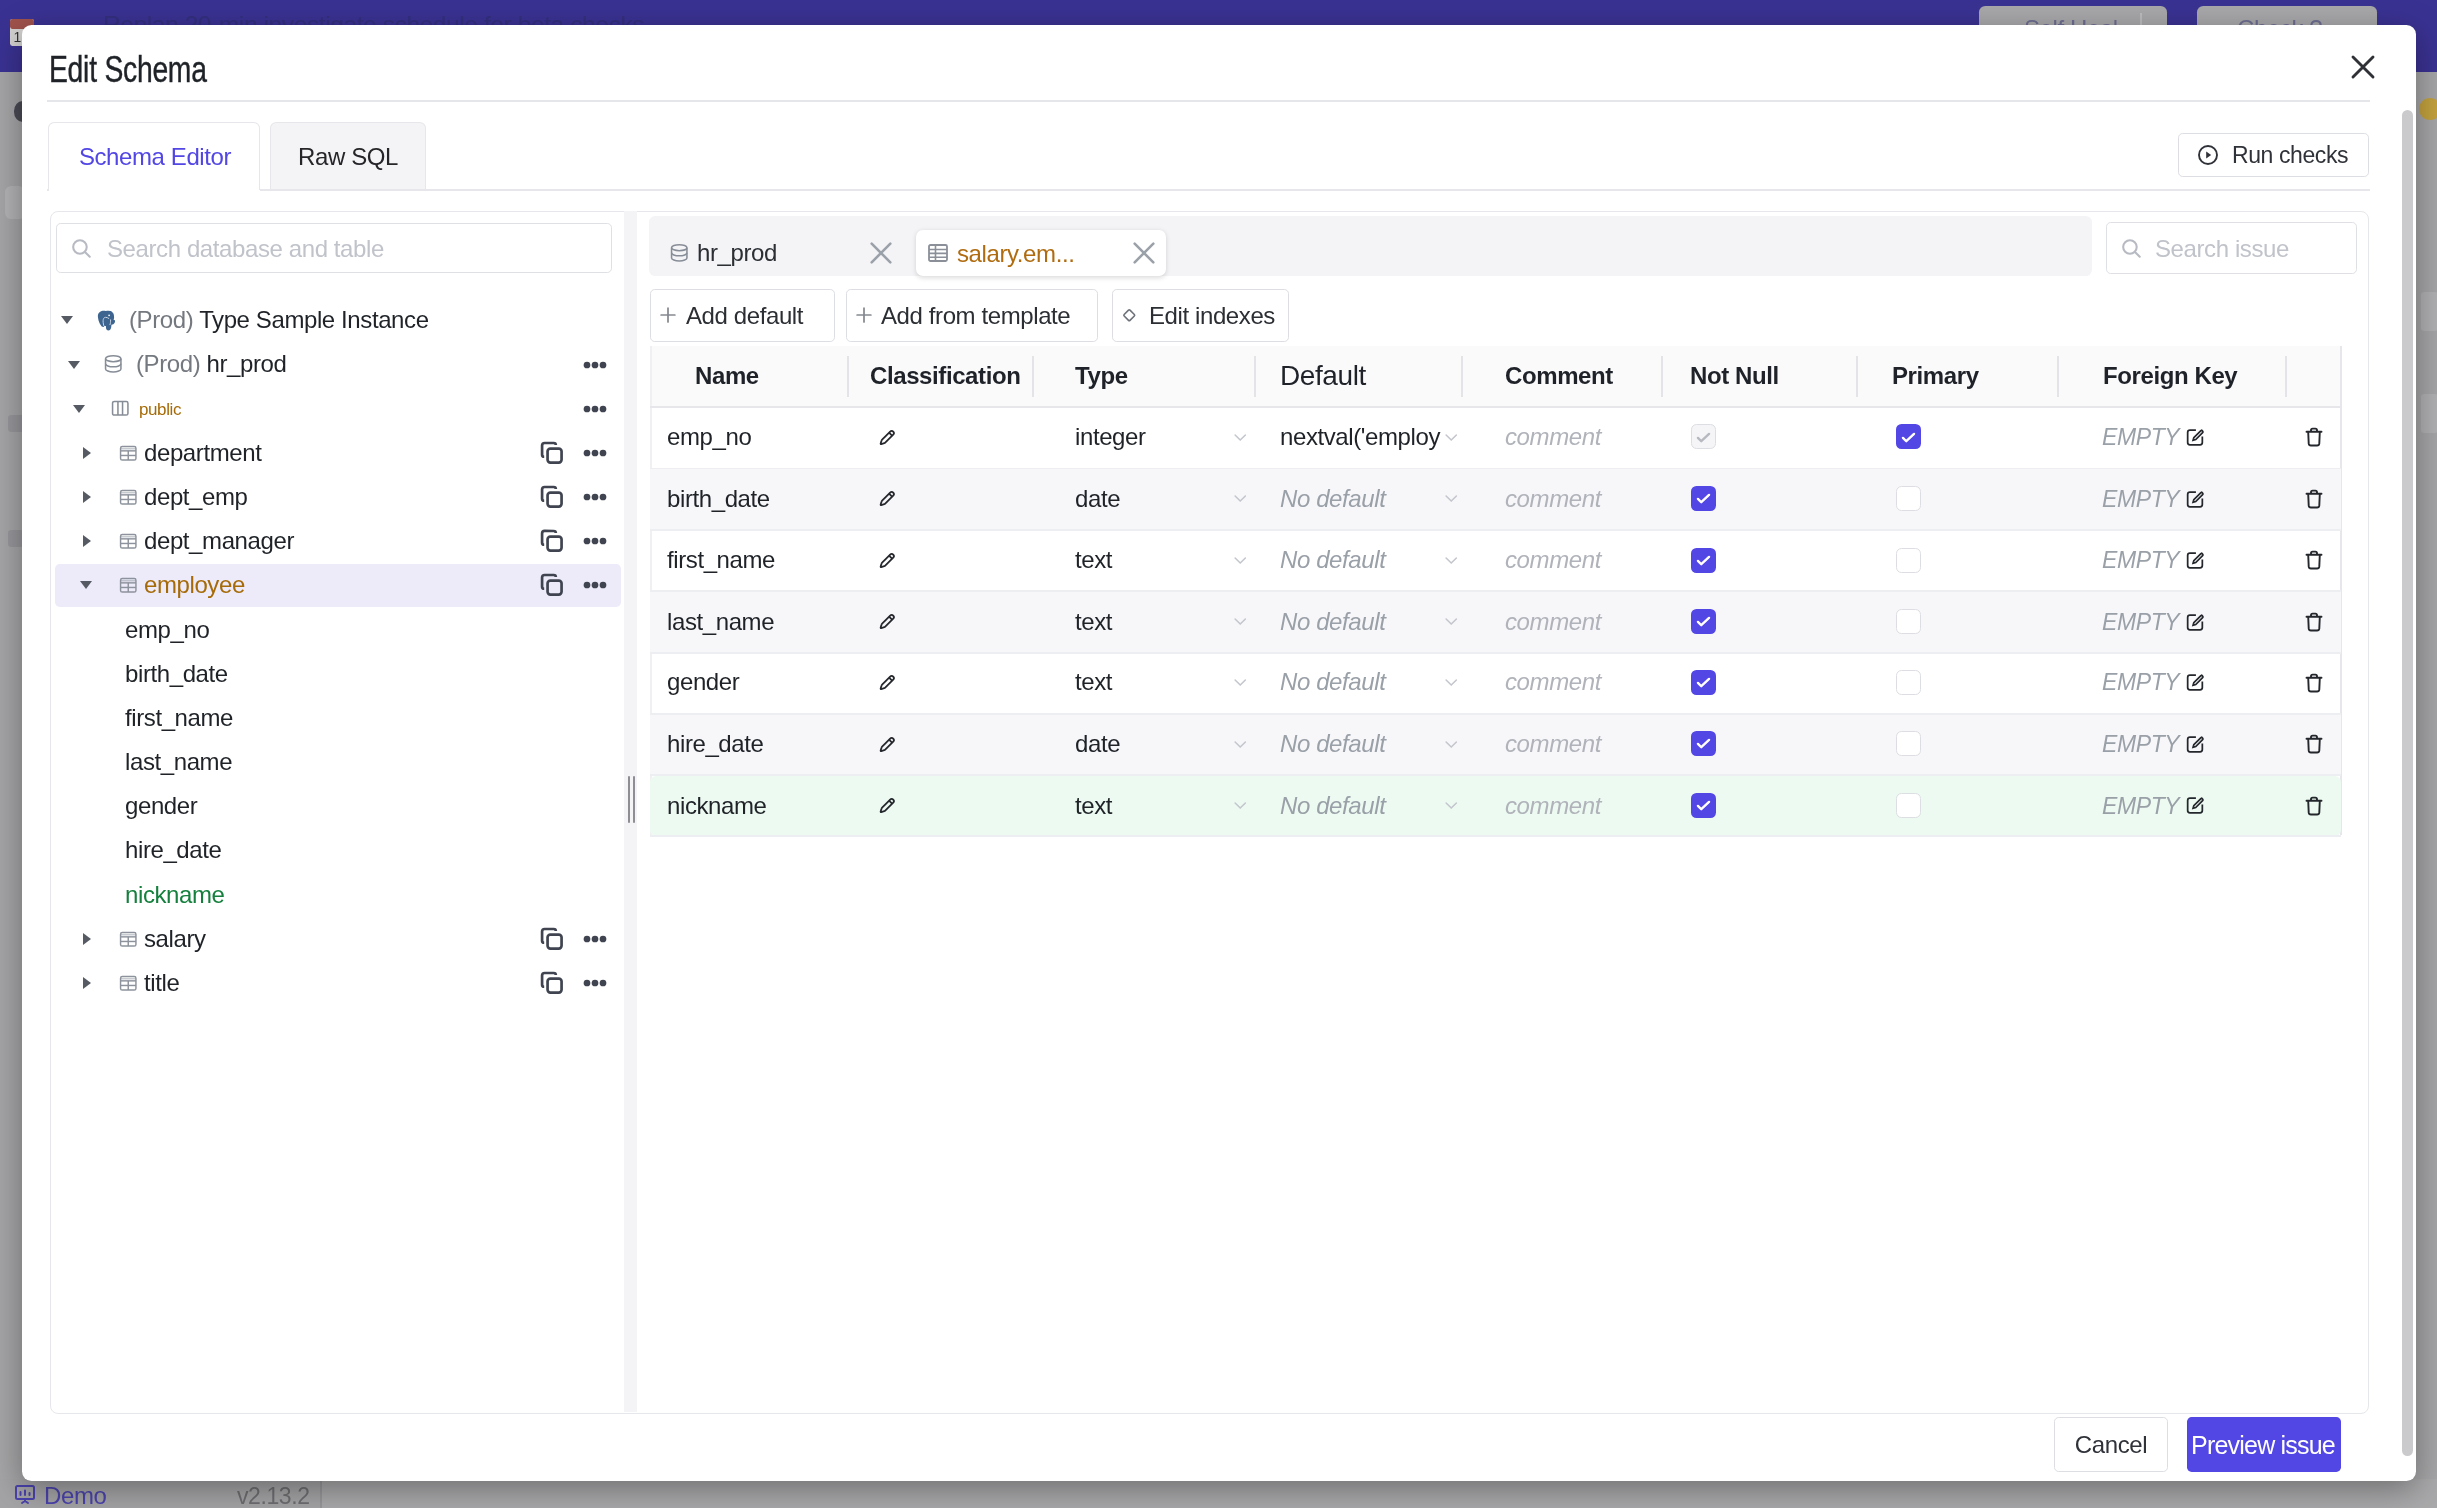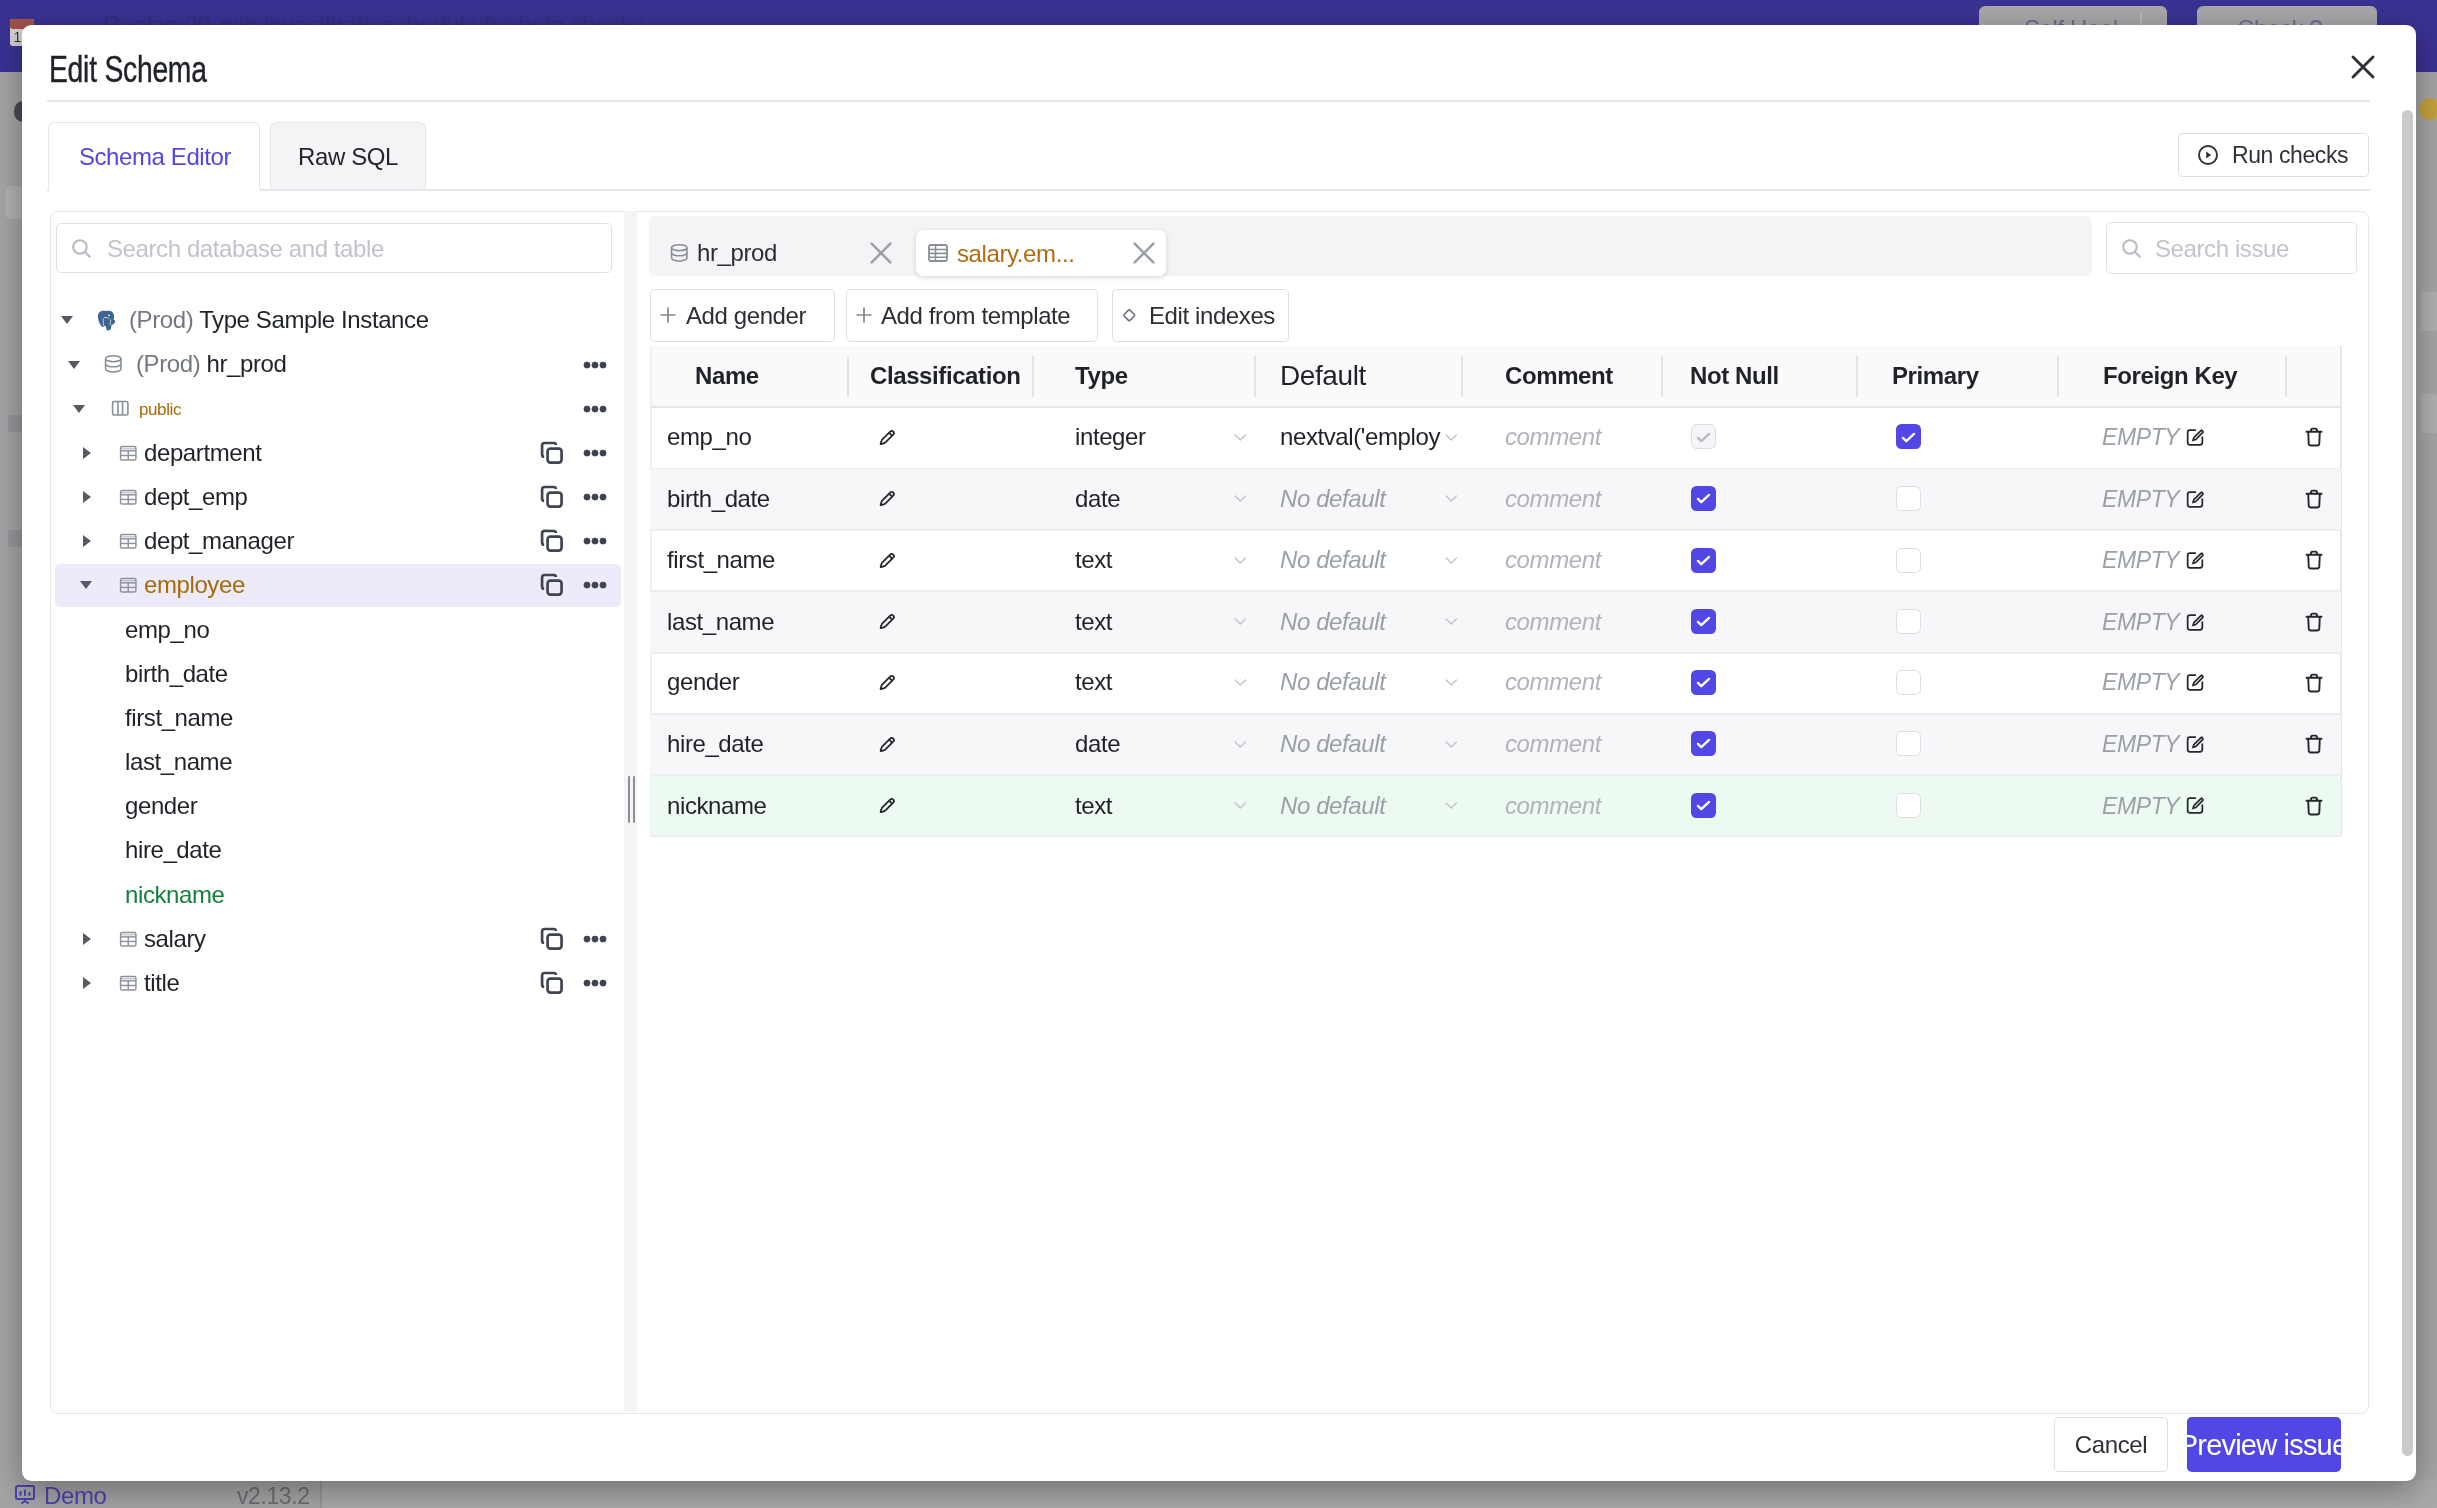--- a/index.html
+++ b/index.html
@@ -238,21 +238,21 @@
 <div style="position:absolute;left:2106px;top:222px;width:251px;height:52px;box-sizing:border-box;background:#fff;border:1.6px solid #dfe0e4;border-radius:4.7px;"></div>
 <svg style="position:absolute;left:2119px;top:236px" width="25" height="25" viewBox="0 0 24 24" fill="none">
       <circle cx="10.5" cy="10.5" r="6.5" stroke="#b7bac2" stroke-width="2"></circle>
       <path d="M15.3 15.3l4.6 4.6" stroke="#b7bac2" stroke-width="2" stroke-linecap="round"></path>
     </svg>
 <div style="position:absolute;left:2155px;top:249px;font-size:24px;color:#c0c3ca;font-weight:400;white-space:nowrap;line-height:1;transform:translateY(-50%);">Search issue</div>
 <div style="position:absolute;left:650px;top:289px;width:185px;height:53px;box-sizing:border-box;background:#fff;border:1.6px solid #dcdee3;border-radius:4.7px;"></div>
     <svg style="position:absolute;left:657px;top:304px" width="22" height="22" viewBox="0 0 24 24" fill="none">
       <path d="M12 4.5v15M4.5 12h15" stroke="#85898f" stroke-width="1.9" stroke-linecap="round"></path>
     </svg>
-    <div style="position:absolute;left:686px;top:316px;font-size:24px;color:#2b2e33;font-weight:400;white-space:nowrap;line-height:1;transform:translateY(-50%);">Add gender</div>
+    <div style="position:absolute;left:686px;top:316px;font-size:24px;color:#2b2e33;font-weight:400;white-space:nowrap;line-height:1;transform:translateY(-50%);">Add default</div>
 <div style="position:absolute;left:846px;top:289px;width:252px;height:53px;box-sizing:border-box;background:#fff;border:1.6px solid #dcdee3;border-radius:4.7px;"></div>
     <svg style="position:absolute;left:853px;top:304px" width="22" height="22" viewBox="0 0 24 24" fill="none">
       <path d="M12 4.5v15M4.5 12h15" stroke="#85898f" stroke-width="1.9" stroke-linecap="round"></path>
     </svg>
     <div style="position:absolute;left:881px;top:316px;font-size:24px;color:#2b2e33;font-weight:400;white-space:nowrap;line-height:1;transform:translateY(-50%);">Add from template</div>
 <div style="position:absolute;left:1112px;top:289px;width:177px;height:53px;box-sizing:border-box;background:#fff;border:1.6px solid #dcdee3;border-radius:4.7px;"></div>
     <svg style="position:absolute;left:1119px;top:305px" width="20.5" height="20.5" viewBox="0 0 24 24" fill="none">
       <rect x="7.2" y="7.2" width="9.6" height="9.6" rx="1.2" stroke="#6e737b" stroke-width="1.9" transform="rotate(45 12 12)"></rect>
     </svg>
     <div style="position:absolute;left:1149px;top:316px;font-size:24px;color:#2b2e33;font-weight:400;white-space:nowrap;line-height:1;transform:translateY(-50%);">Edit indexes</div>
@@ -489,16 +489,16 @@
       <path d="M18.9 4.2l1.4 1.4c.5.5.5 1.2 0 1.7l-7.5 7.5-2.9.8.8-2.9 7.5-7.5c.5-.5 1.2-.5 1.7 0z" stroke="#24272c" stroke-width="1.9"></path>
     </svg>
 <svg style="position:absolute;left:2302px;top:794px" width="24" height="24" viewBox="0 0 24 24" fill="none">
       <path d="M4.5 6.8h15" stroke="#24272c" stroke-width="1.9" stroke-linecap="round"></path>
       <path d="M9 6.5V5.2c0-.9.7-1.6 1.6-1.6h2.8c.9 0 1.6.7 1.6 1.6v1.3" stroke="#24272c" stroke-width="1.9"></path>
       <path d="M6.2 6.8l.5 11.6c.1 1.2 1 2.1 2.2 2.1h6.2c1.2 0 2.1-.9 2.2-2.1l.5-11.6" stroke="#24272c" stroke-width="1.9"></path>
     </svg>
 <div style="position:absolute;left:2054px;top:1417px;width:114px;height:55px;box-sizing:border-box;background:#fff;border:1.6px solid #dcdee3;border-radius:4.7px;"></div>
 <div style="position:absolute;left:2111px;top:1445px;font-size:24px;color:#2f3238;font-weight:400;white-space:nowrap;line-height:1;transform:translate(-50%,-50%);">Cancel</div>
 <div style="position:absolute;left:2187px;top:1417px;width:154px;height:55px;box-sizing:border-box;background:#5246e4;border-radius:4.7px;"></div>
-<div style="position:absolute;left:2263px;top:1445px;font-size:29px;color:#fff;font-weight:400;white-space:nowrap;line-height:1;transform:translate(-50%,-50%);letter-spacing:-0.8px">Preview issue</div>
+<div style="position:absolute;left:2263px;top:1445px;font-size:25px;color:#fff;font-weight:400;white-space:nowrap;line-height:1;transform:translate(-50%,-50%);letter-spacing:-0.8px">Preview issue</div>
 <div style="position:absolute;left:2402px;top:110px;width:11px;height:1346px;box-sizing:border-box;background:#cacacd;border-radius:5.5px;"></div>
 </div>
 
 
 </body></html>

